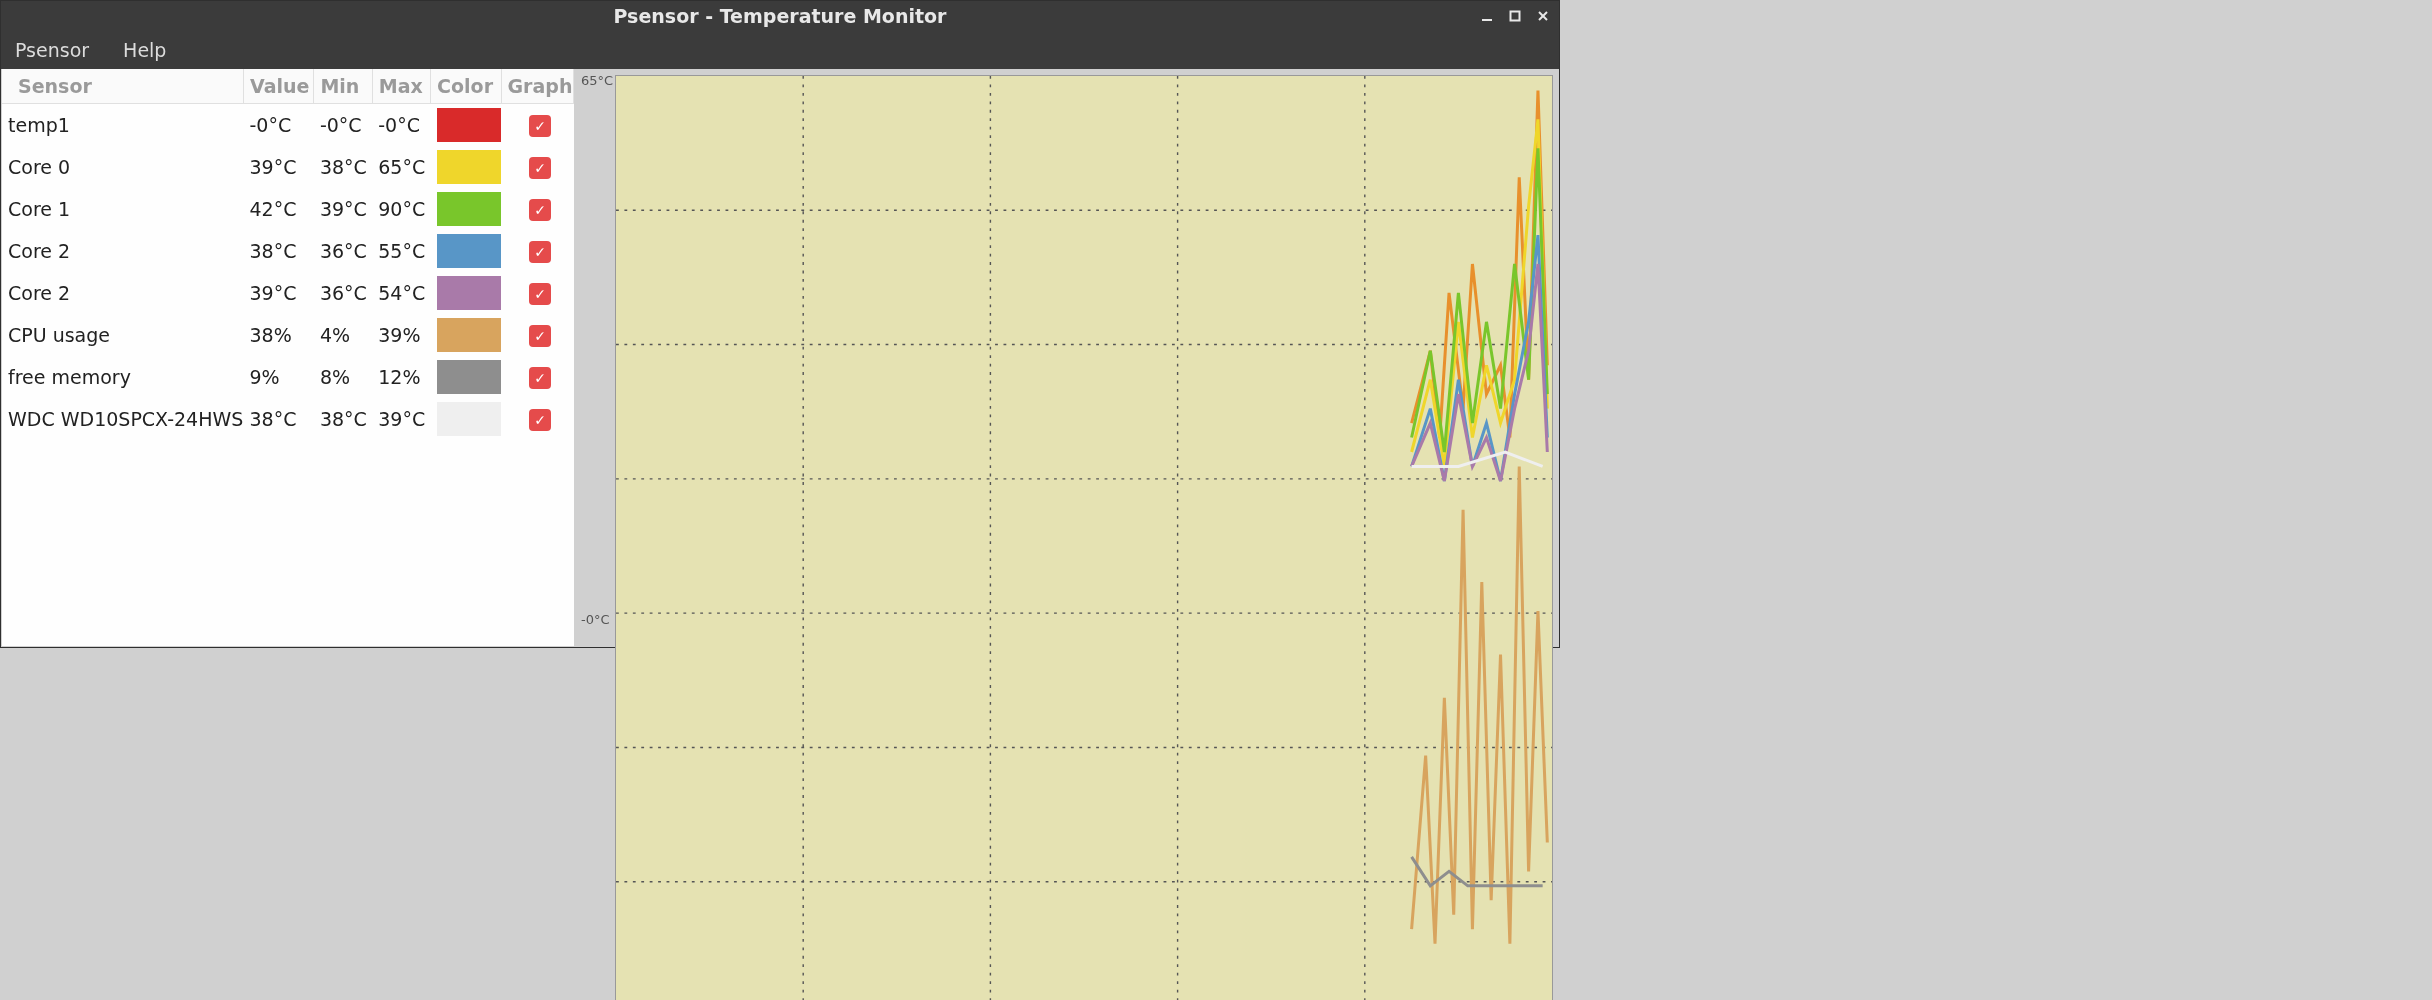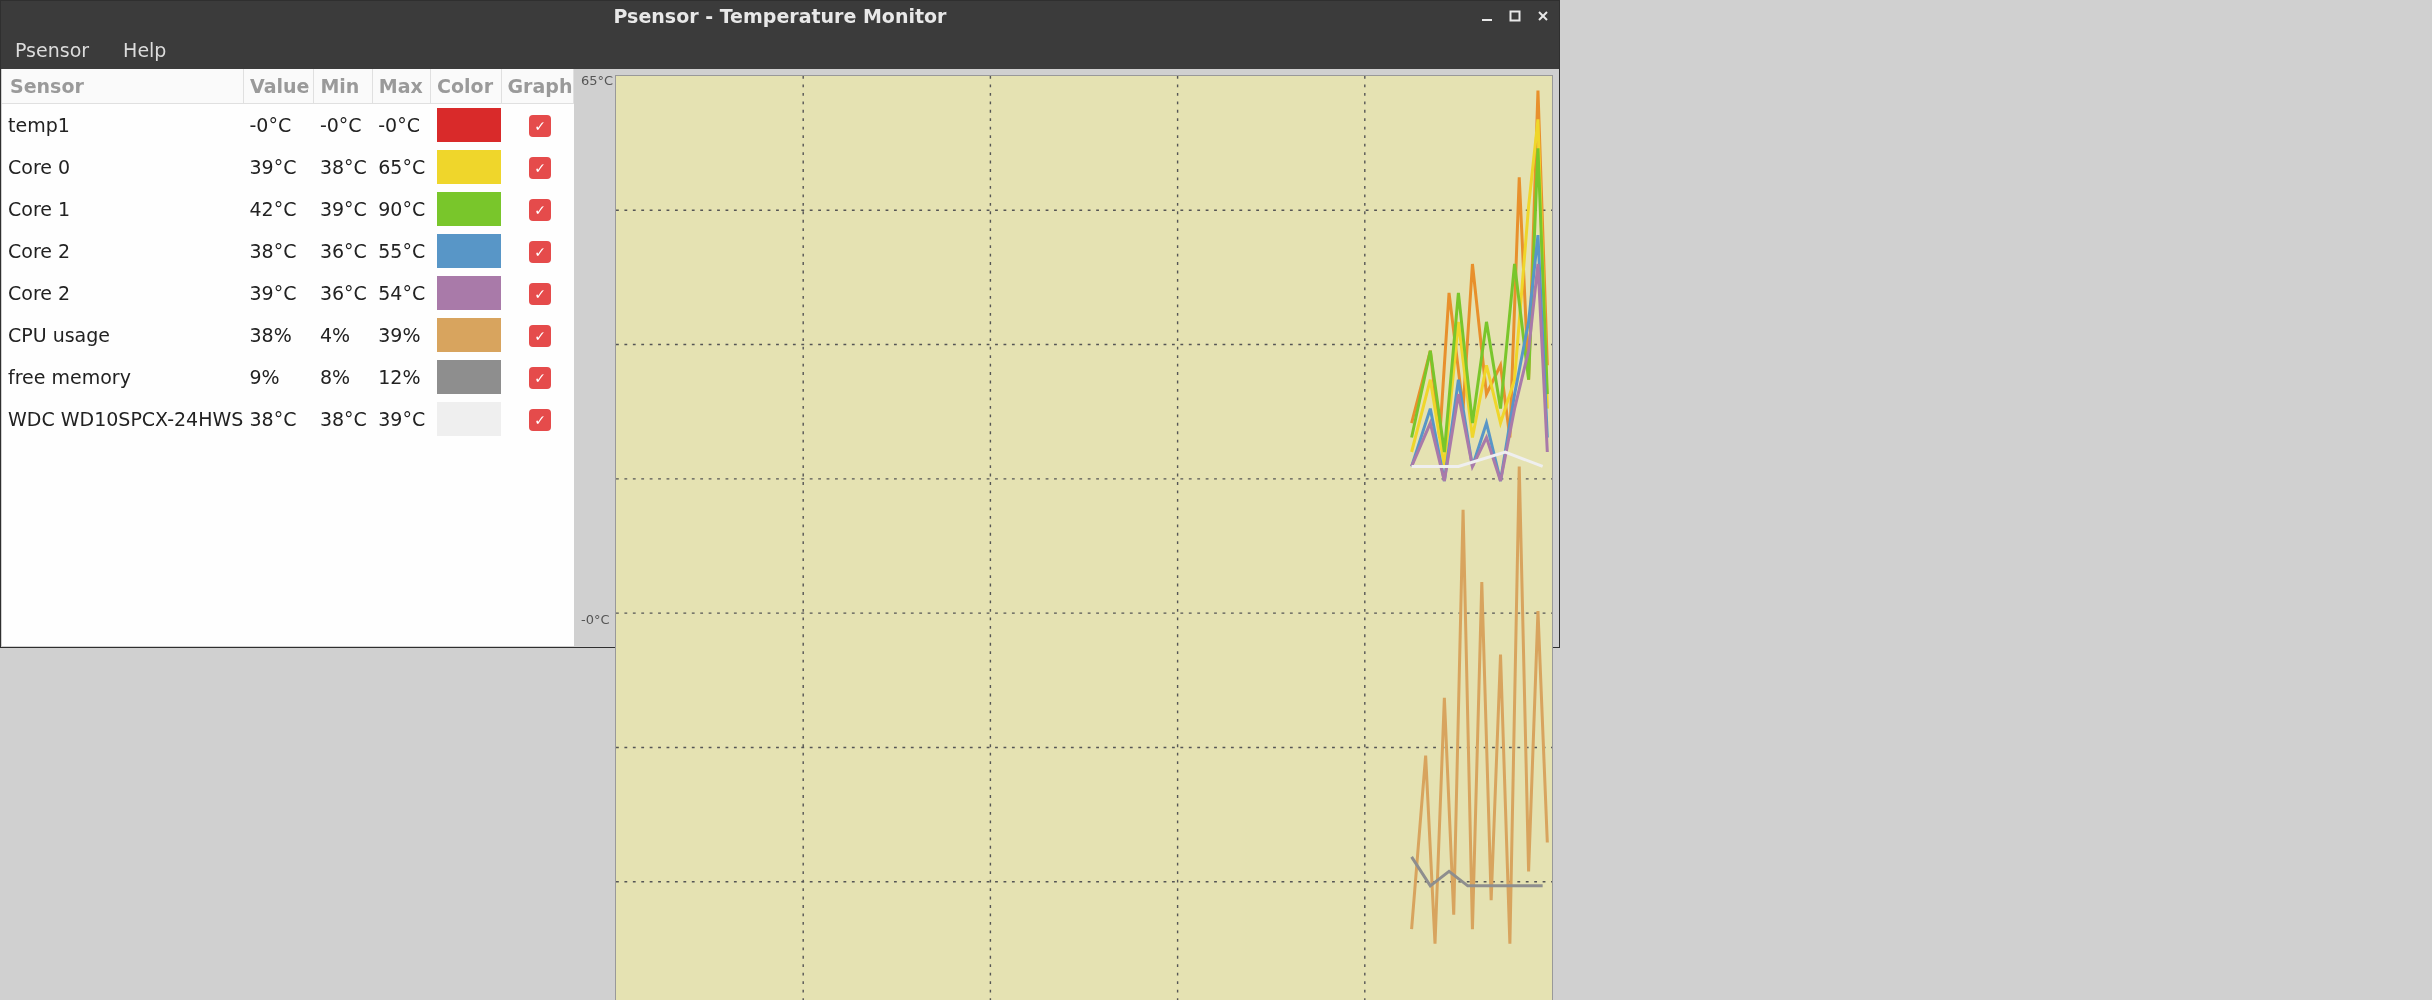--- a/index.html
+++ b/index.html
@@ -90,21 +90,21 @@
     font-weight: 600;
     color: #9a9a9a;
     font-size: 19px;
     padding: 6px 6px 6px 6px;
     border-right: 1px solid #e0e0e0;
     border-bottom: 1px solid #e0e0e0;
     background: #fafafa;
     white-space: nowrap;
     overflow: hidden;
   }
-  table.sensor-table th:first-child { padding-left: 8px; }
+  table.sensor-table th:first-child { padding-left: 16px; }
   table.sensor-table td {
     font-size: 19px;
     color: #222;
     padding: 4px 6px;
     white-space: nowrap;
     overflow: hidden;
     height: 34px;
     vertical-align: middle;
   }
   .col-sensor { width: 240px; }

